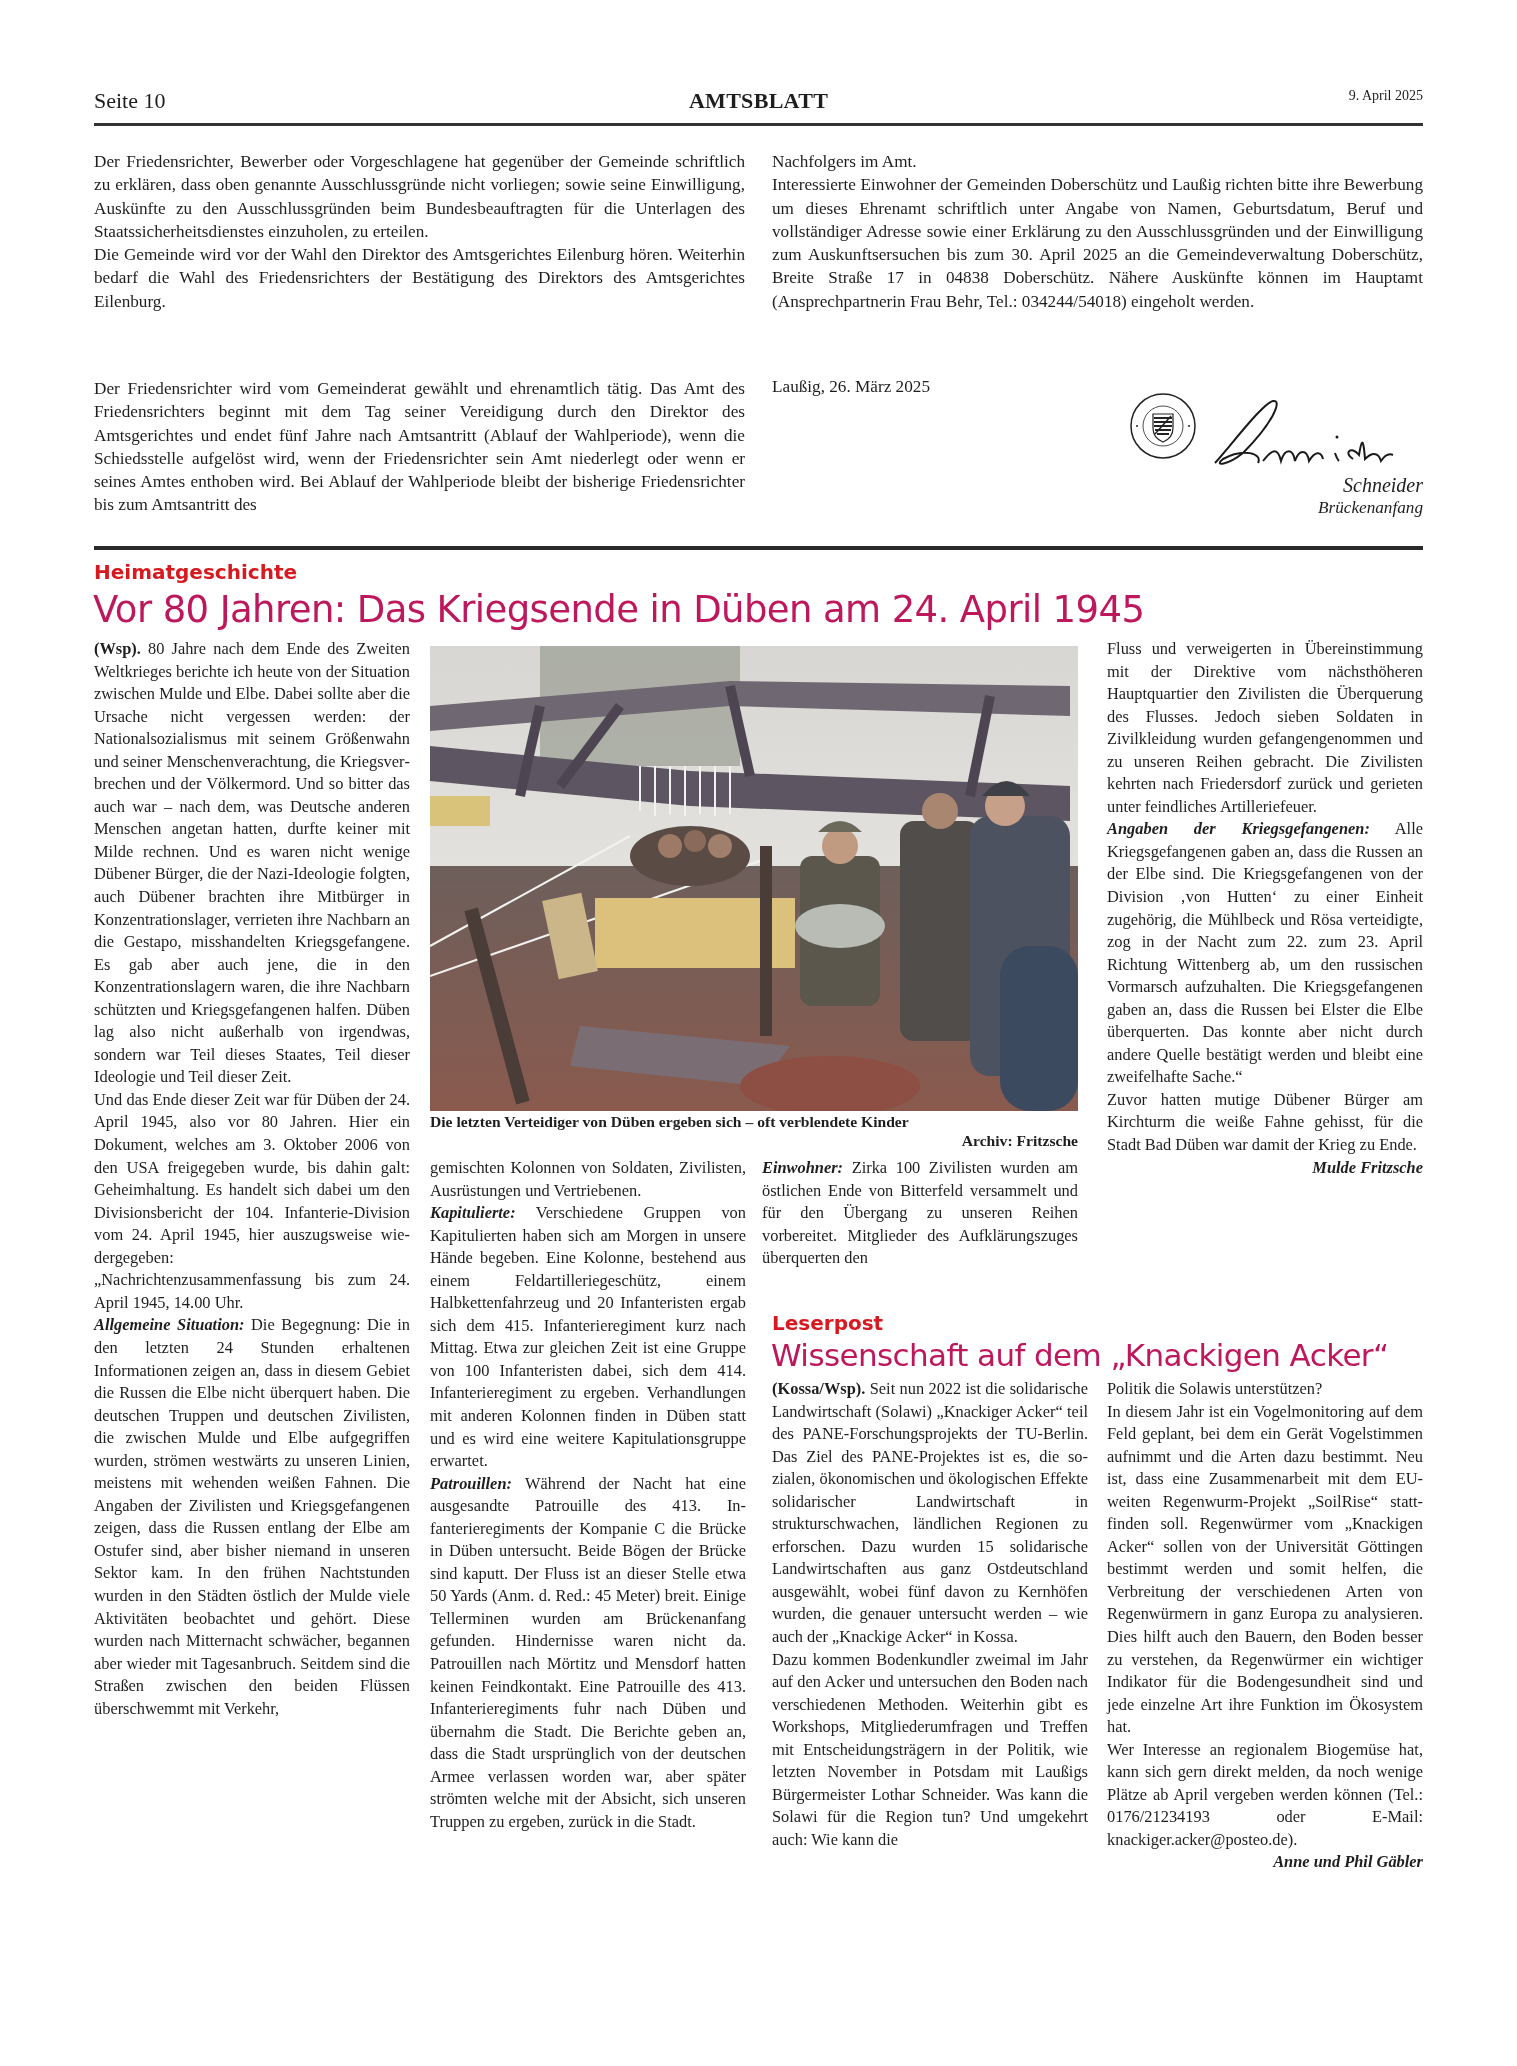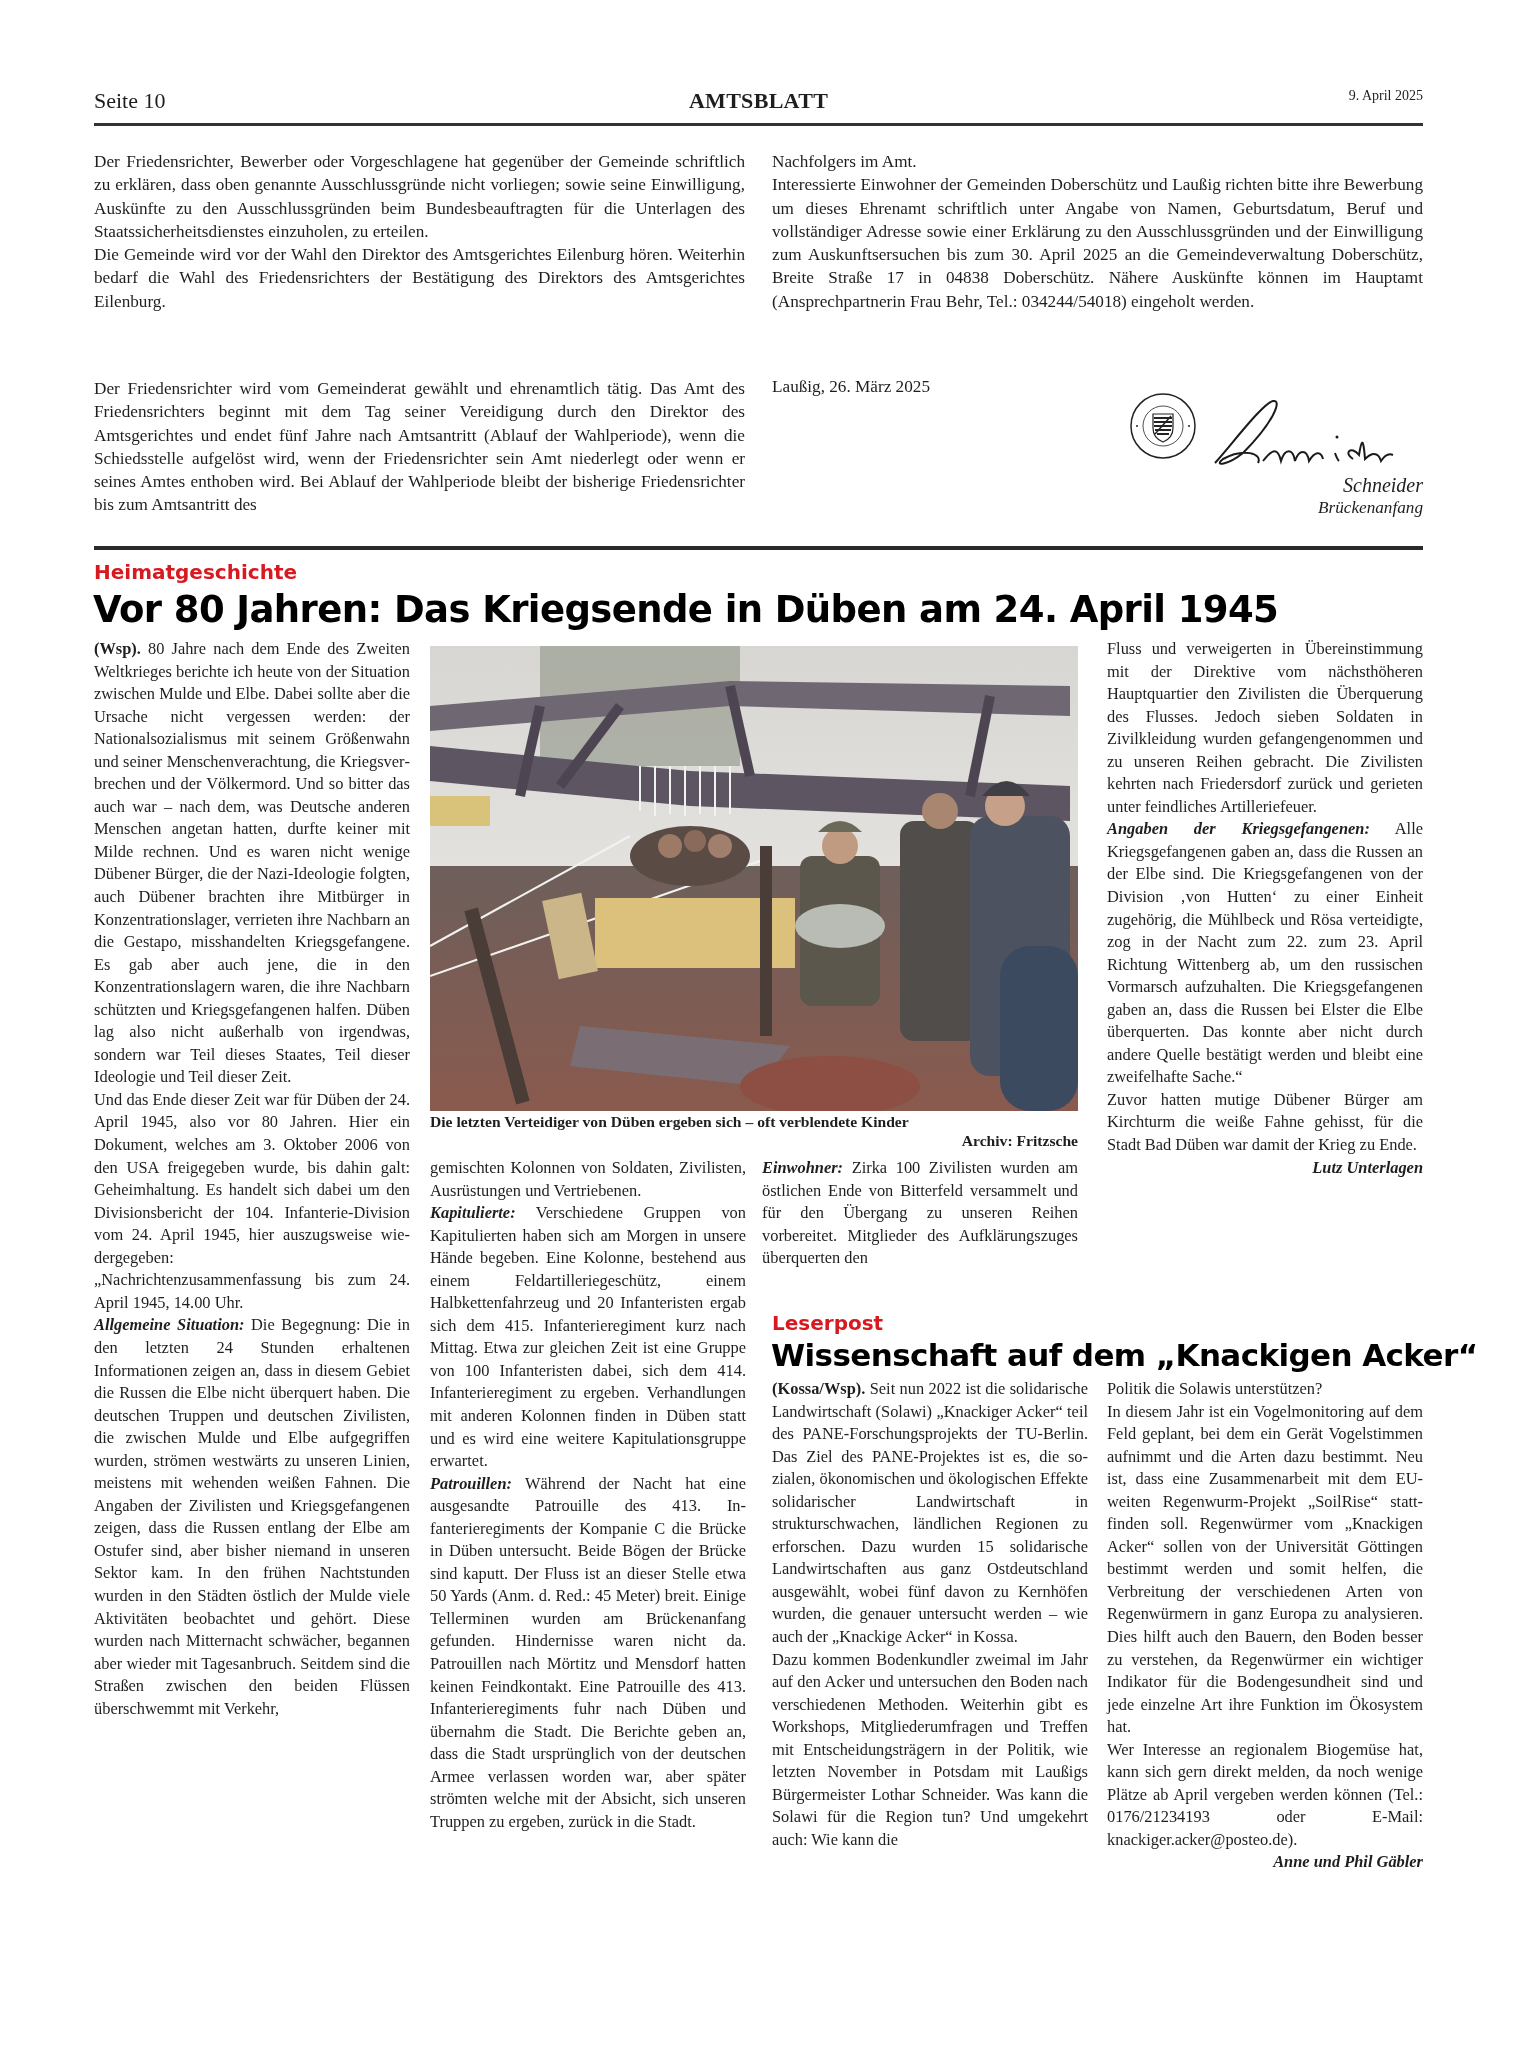--- a/index.html
+++ b/index.html
@@ -21,21 +21,21 @@
   #top-col1b { left: 94px; top: 377px; width: 651px; }
   #top-col2 { left: 772px; top: 150px; width: 651px; }
   #place-date { left: 772px; top: 377px; font-size: 17.2px; }
   #seal { left: 1129px; top: 392px; width: 68px; height: 68px; }
   #signature { left: 1203px; top: 393px; width: 220px; height: 80px; }
   #sig-name { right: 94px; top: 474px; font-size: 20px; font-weight: normal; font-style: italic; text-align: center; }
   #sig-role { right: 94px; top: 498px; font-size: 17.2px; font-style: italic; }
   #mid-rule { left: 94px; width: 1329px; top: 546px; height: 4px; background: #2a2a2a; }
   
   .kicker { font-family: "DejaVu Sans", sans-serif; color: #d71920; font-size: 20px; font-weight: bold; }
-  .headline { font-family: "DejaVu Sans", sans-serif; font-weight: bold; color: #000000; letter-spacing: -0.6px; }
+  .headline { font-family: "DejaVu Sans", sans-serif; font-weight: normal; color: #be185d; letter-spacing: -0.6px; }
   #kicker1 { left: 94px; top: 560px; }
   #headline1 { left: 93px; top: 588px; font-size: 37px; }
   #a1-col1 { left: 94px; top: 638px; width: 316px; }
   #photo { left: 430px; top: 646px; width: 648px; height: 465px; overflow: hidden; background: #c9c3bd; }
   #caption { left: 430px; top: 1112px; width: 648px; font-size: 15.6px; line-height: 19px; font-weight: bold; }
   #caption-credit { display: block; text-align: right; }
   #a1-col2 { left: 430px; top: 1157px; width: 316px; }
   #a1-col3a { left: 762px; top: 1157px; width: 316px; }
   #a1-col4 { left: 1107px; top: 638px; width: 316px; }
   
@@ -179,21 +179,21 @@
   <p><span class="bi">Patrouillen:</span><span> Während der Nacht hat eine ausgesandte Patrouille des 413. In­fanterieregiments der Kompanie C die Brücke in Düben untersucht. Beide Bö­gen der Brücke sind kaputt. Der Fluss ist an dieser Stelle etwa 50 Yards (Anm. d. Red.: 45 Meter) breit. Einige Tellerminen wurden am Brückenanfang gefunden. Hindernisse waren nicht da. Patrouillen nach Mörtitz und Mensdorf hatten keinen Feindkontakt. Eine Patrouille des 413. Infanterieregiments fuhr nach Düben und übernahm die Stadt. Die Be­richte geben an, dass die Stadt ursprüng­lich von der deutschen Armee verlassen worden war, aber später strömten welche mit der Absicht, sich unseren Truppen zu ergeben, zurück in die Stadt.</span></p>
 </div>
 
 <div class="abs txt" id="a1-col3a">
   <p><span class="bi">Einwohner:</span><span> Zirka 100 Zivilisten wur­den am östlichen Ende von Bitterfeld versammelt und für den Übergang zu unseren Reihen vorbereitet. Mitglieder des Aufklärungszuges überquerten den</span></p>
 </div>
 
 <div class="abs txt" id="a1-col4">
   <p>Fluss und verweigerten in Übereinstim­mung mit der Direktive vom nächst­höheren Hauptquartier den Zivilisten die Überquerung des Flusses. Jedoch sieben Soldaten in Zivilkleidung wurden gefangengenommen und zu unseren Reihen gebracht. Die Zivilisten kehrten nach Friedersdorf zurück und gerieten unter feindliches Artilleriefeuer.</p>
   <p><span class="bi">Angaben der Kriegsgefangenen:</span><span> Alle Kriegsgefangenen gaben an, dass die Russen an der Elbe sind. Die Kriegsge­fangenen von der Division ‚von Hutten‘ zu einer Einheit zugehörig, die Mühlbeck und Rösa verteidigte, zog in der Nacht zum 22. zum 23. April Richtung Witten­berg ab, um den russischen Vormarsch aufzuhalten. Die Kriegsgefangenen gaben an, dass die Russen bei Elster die Elbe überquerten. Das konnte aber nicht durch andere Quelle bestätigt werden und bleibt eine zweifelhafte Sache.“</span></p>
-  <p><span>Zuvor hatten mutige Dübener Bürger am Kirchturm die weiße Fahne gehisst, für die Stadt Bad Düben war damit der Krieg zu Ende.</span><span class="bi byline">Lutz Unterlagen</span></p>
+  <p><span>Zuvor hatten mutige Dübener Bürger am Kirchturm die weiße Fahne gehisst, für die Stadt Bad Düben war damit der Krieg zu Ende.</span><span class="bi byline">Mulde Fritzsche</span></p>
 </div>
 
 <div class="abs kicker" id="kicker2">Leserpost</div>
 <div class="abs headline" id="headline2">Wissenschaft auf dem „Knackigen Acker“</div>
 
 <div class="abs txt" id="a2-col1">
   <p><span class="bold">(Kossa/Wsp).</span><span> Seit nun 2022 ist die solidarische Landwirtschaft (Solawi) „Knackiger Acker“ teil des PANE-Forschungsprojekts der TU-Berlin. Das Ziel des PANE-Projektes ist es, die so­zialen, ökonomischen und ökologischen Effekte solidarischer Landwirtschaft in strukturschwachen, ländlichen Regi­onen zu erforschen. Dazu wurden 15 solidarische Landwirtschaften aus ganz Ostdeutschland ausgewählt, wobei fünf davon zu Kernhöfen wurden, die ge­nauer untersucht werden – wie auch der „Knackige Acker“ in Kossa.</span></p>
   <p>Dazu kommen Bodenkundler zweimal im Jahr auf den Acker und untersuchen den Boden nach verschiedenen Me­thoden. Weiterhin gibt es Workshops, Mitgliederumfragen und Treffen mit Entscheidungsträgern in der Politik, wie letzten November in Potsdam mit Lau­ßigs Bürgermeister Lothar Schneider. Was kann die Solawi für die Region tun? Und umgekehrt auch: Wie kann die</p>
 </div>
 <div class="abs txt" id="a2-col2">

